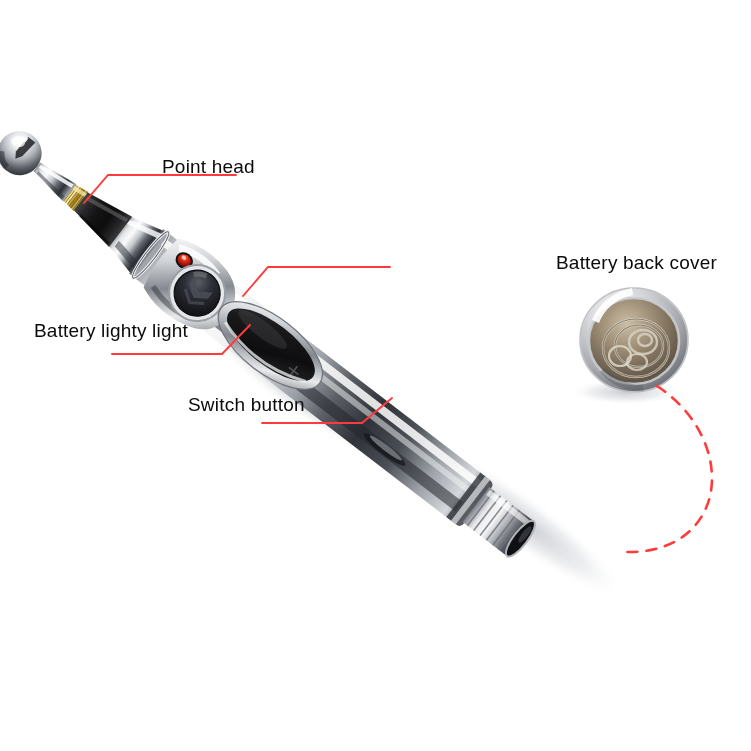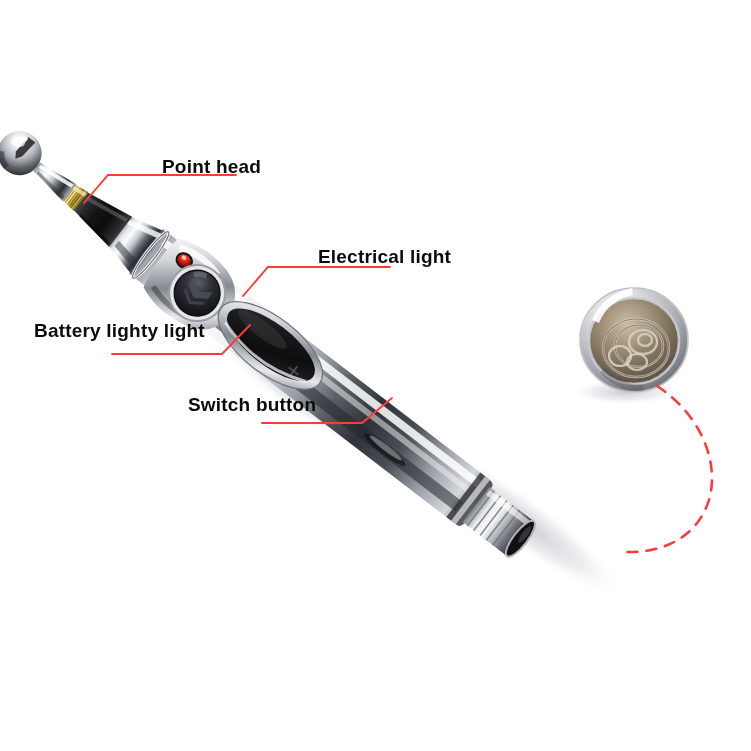--- a/index.html
+++ b/index.html
@@ -8,21 +8,21 @@
     width:751px;height:751px;
     background:#ffffff;
     font-family:"Liberation Sans", sans-serif;
     overflow:hidden;
   }
   #stage{position:relative;width:751px;height:751px;background:#fff;}
   #art{position:absolute;left:0;top:0;width:751px;height:751px;}
   .label{
     position:absolute;
     font-family:"Liberation Sans", sans-serif;
-    font-weight:bold;
+    font-weight:normal;
     color:#0b0b0b;
     white-space:nowrap;
     font-size:19px;
     letter-spacing:.2px;
   }
   #lbl-point-head{left:162px;top:156px;}
   #lbl-electrical-light{left:318px;top:246px;}
   #lbl-intensity{left:34px;top:320px;}
   #lbl-switch{left:188px;top:394px;text-align:center;}
   #lbl-battery{left:556px;top:252px;}
@@ -317,20 +317,20 @@
       <polyline points="243,296 268,267 390,267"></polyline>
       <polyline points="250,325 222,354 112,354"></polyline>
       <polyline points="392,398 362,423 262,423"></polyline>
     </g>
 
     <path d="M 657 386 C 706 418 722 472 706 508 C 692 540 660 553 625 552" fill="none" stroke="#ff3a3a" stroke-width="2.6" stroke-dasharray="10 9" stroke-linecap="round"></path>
   </svg>
 
   <div class="label" id="lbl-point-head">Point head</div>
 
-  <div class="label" id="lbl-electrical-light">Electrical light</div>
 
   <div class="label" id="lbl-intensity">Battery lighty light</div>
 
   <div class="label" id="lbl-switch">Switch button</div>
 
+  <div class="label" id="lbl-battery">Battery back cover</div>
 
 </div>
 
 </body></html>

